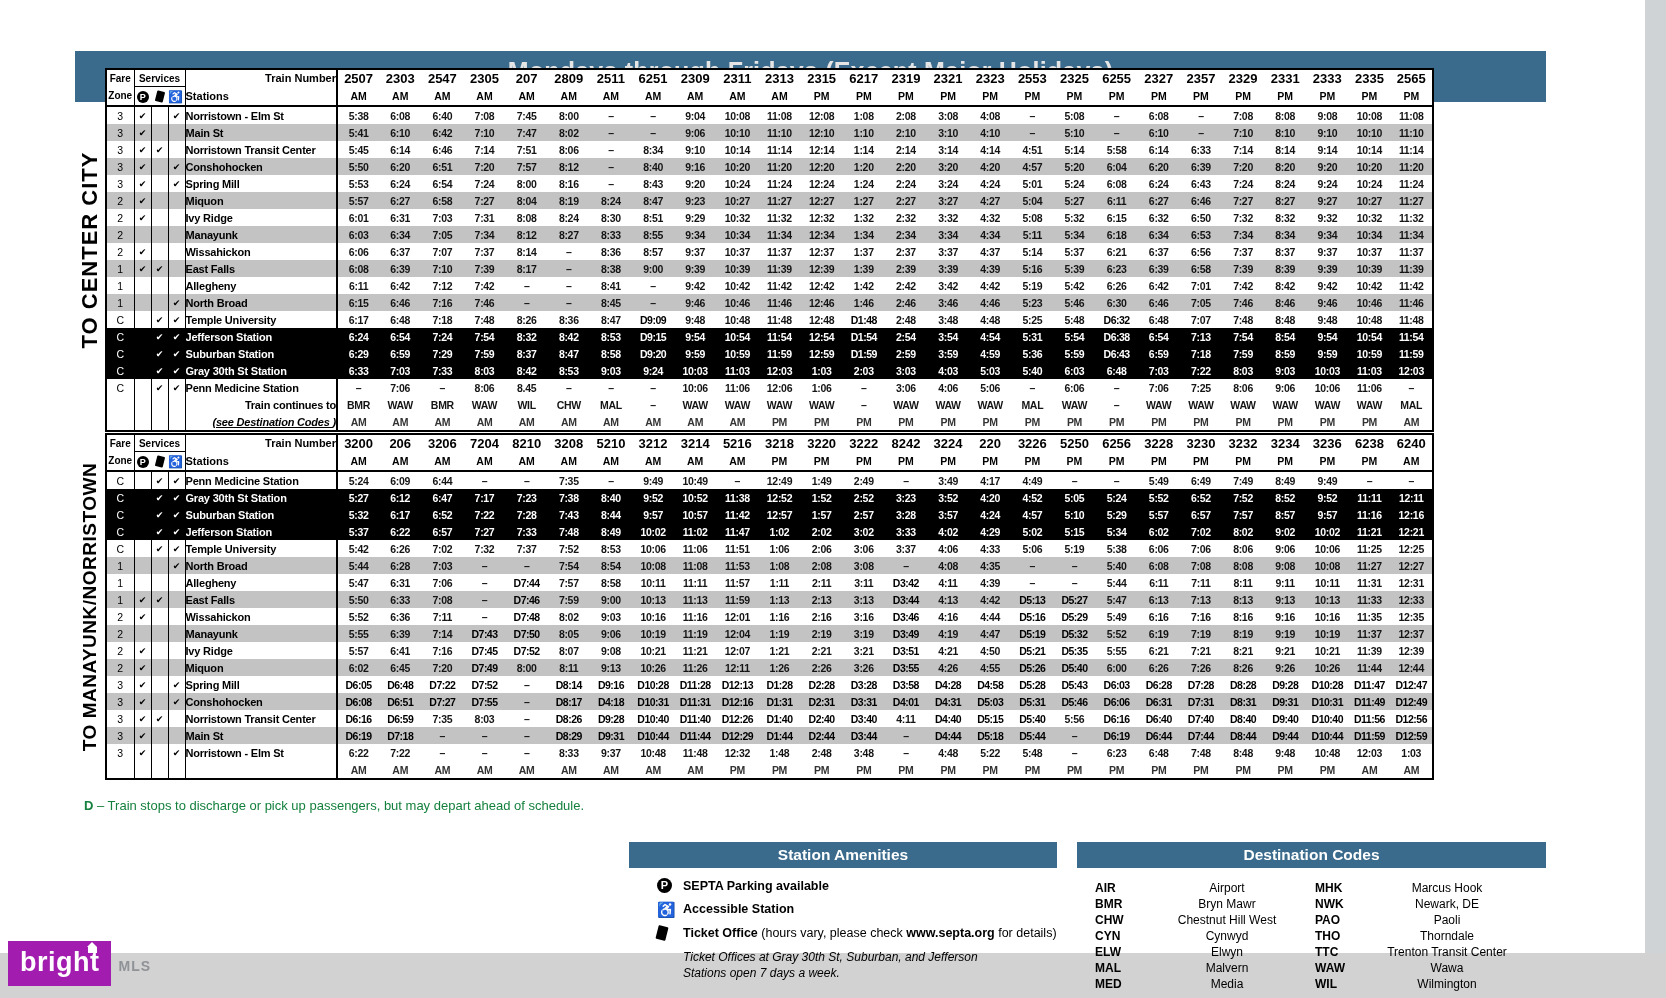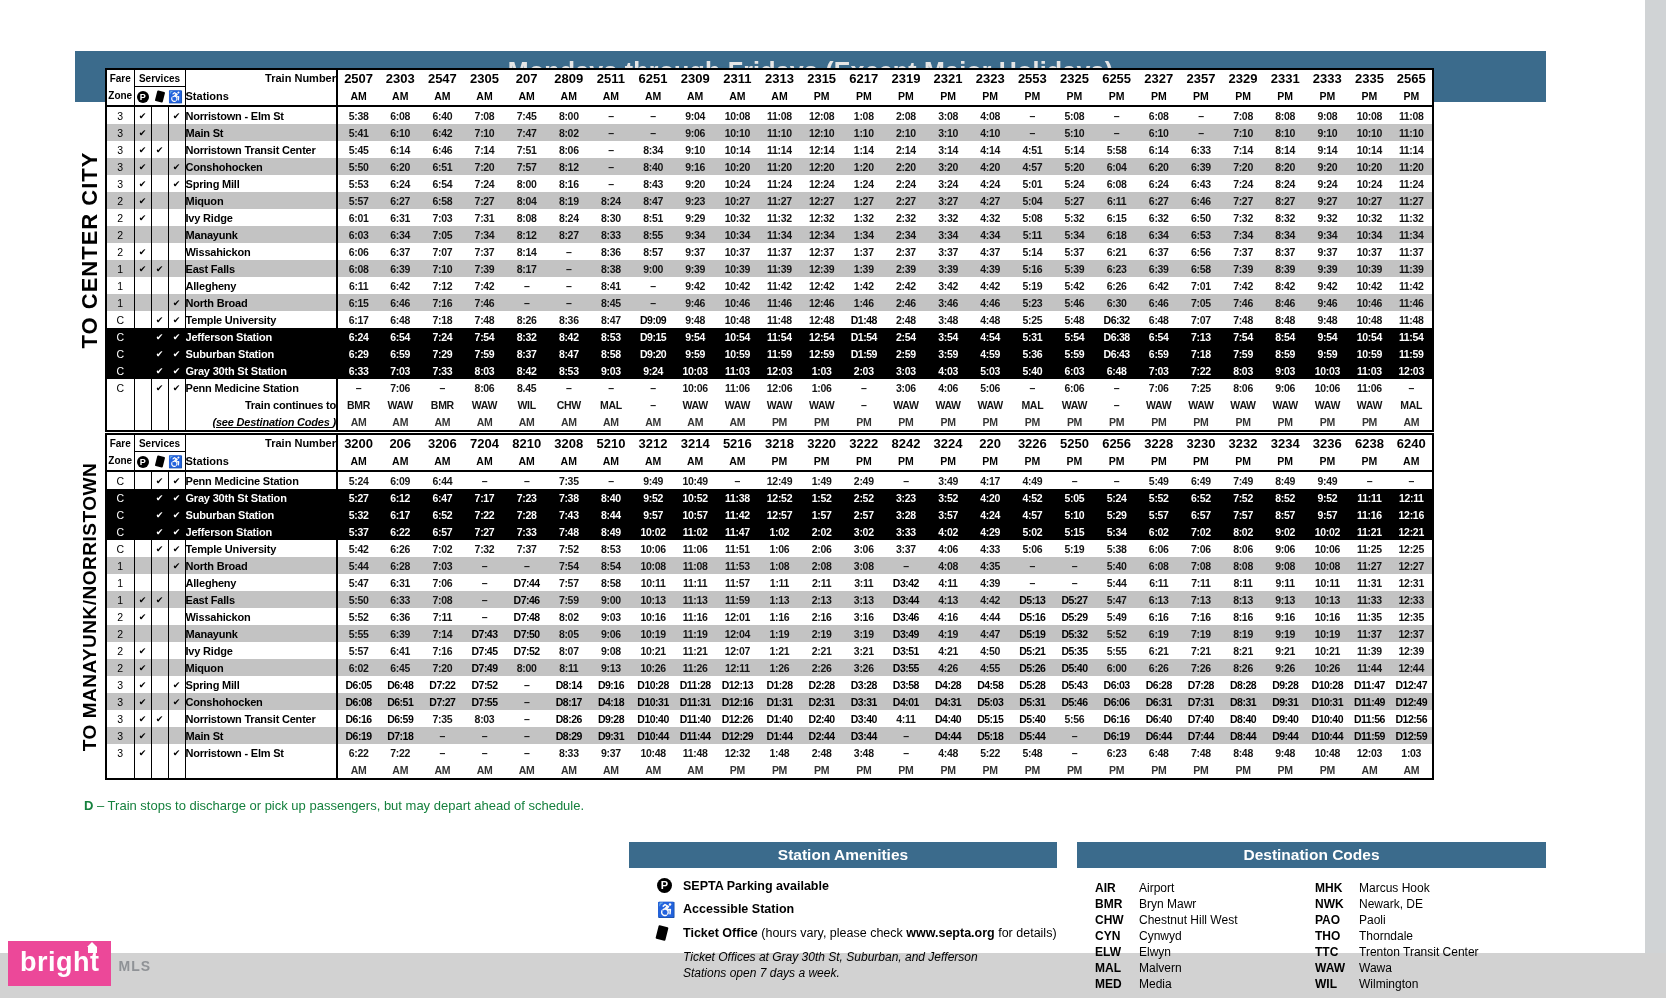--- a/index.html
+++ b/index.html
@@ -73,25 +73,25 @@
   .amen-ic{width:26px;flex:0 0 26px;}
   .amen-ic .pico{width:15px;height:15px;line-height:15px;font-size:11px;}
   .amen-ic .wico{font-size:15px;}
   .amen-ic .tico{width:10px;height:14px;}
   .amen-row b{font-weight:bold;}
   .amen-note{font-style:italic;font-size:12px;margin:2px 0 0 26px;width:330px;line-height:1.35;}
   .dc-cols{display:flex;padding:12px 0 0 18px;}
   .dc-col{width:220px;}
   .dc-row{display:flex;font-size:12px;line-height:16px;}
   .dc-code{width:44px;font-weight:bold;}
-  .dc-name{flex:1;}
+  .dc-name{flex:1;text-align:center;}
 
   
   .logo{position:absolute;left:8px;top:941px;display:flex;align-items:flex-end;}
-  .logo-box{background:#ec4899;color:#fff;font-size:27px;font-weight:bold;letter-spacing:0.5px;
+  .logo-box{background:#a21caf;color:#fff;font-size:27px;font-weight:bold;letter-spacing:0.5px;
       padding:8px 12px 10px 12px;position:relative;line-height:1;}
   .logo-house{position:absolute;top:6px;right:14px;width:9px;height:6px;background:#fff;}
   .logo-house:before{content:"";position:absolute;top:-5px;left:-1px;border-left:5.5px solid transparent;
       border-right:5.5px solid transparent;border-bottom:5px solid #fff;}
   .logo-mls{color:#8f9296;font-weight:bold;font-size:14px;margin-left:7px;padding-bottom:12px;letter-spacing:1px;}
 </style>
 </head>
 <body>
 
 <div class="right-strip"></div>

